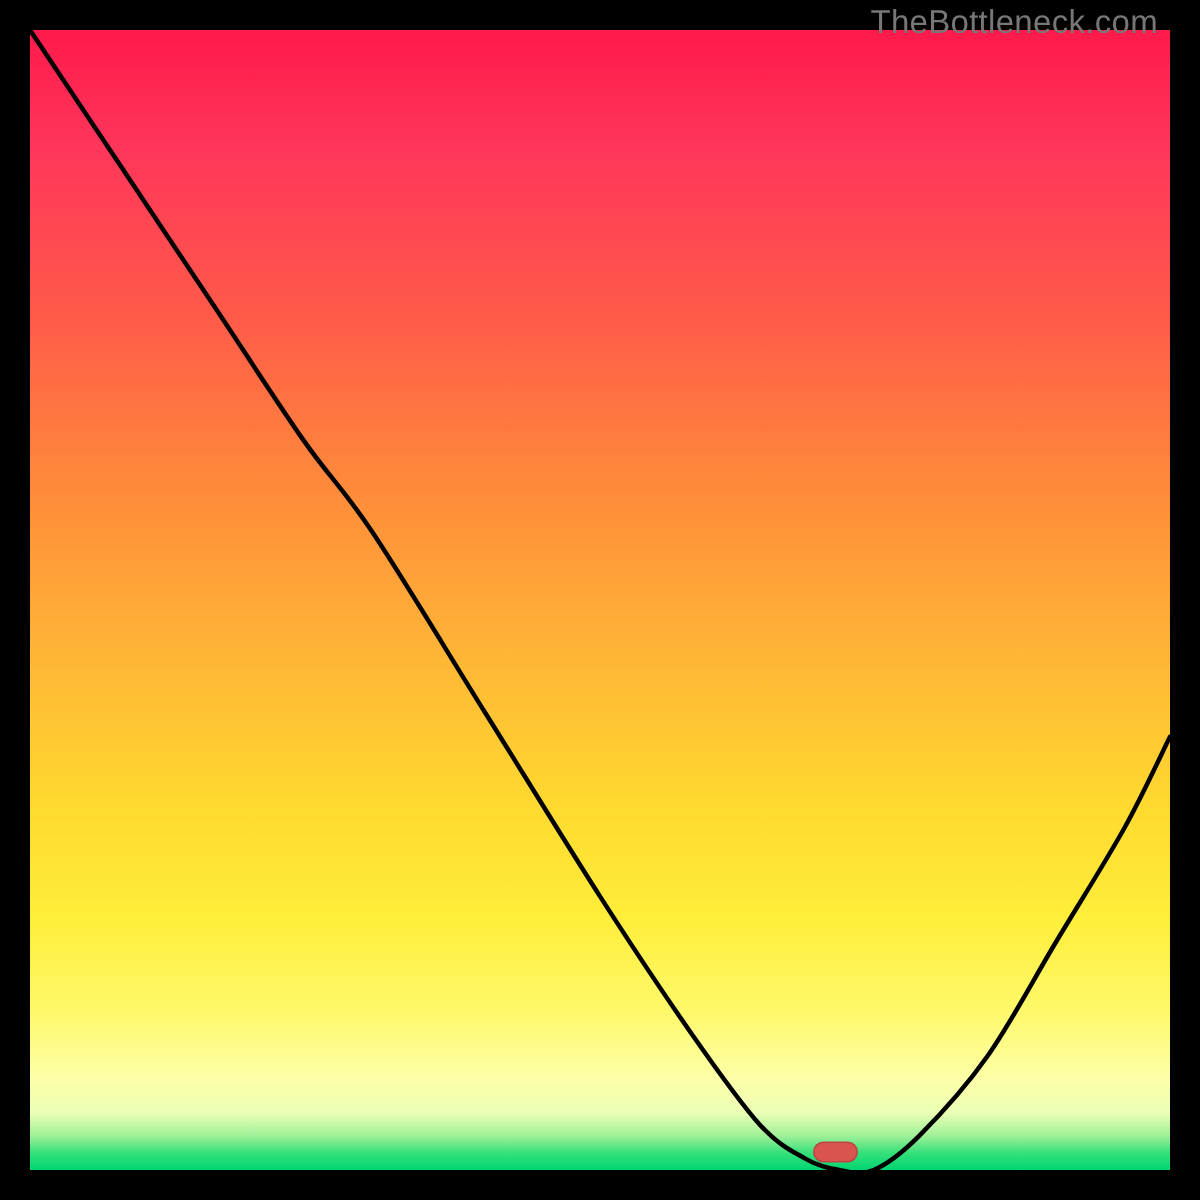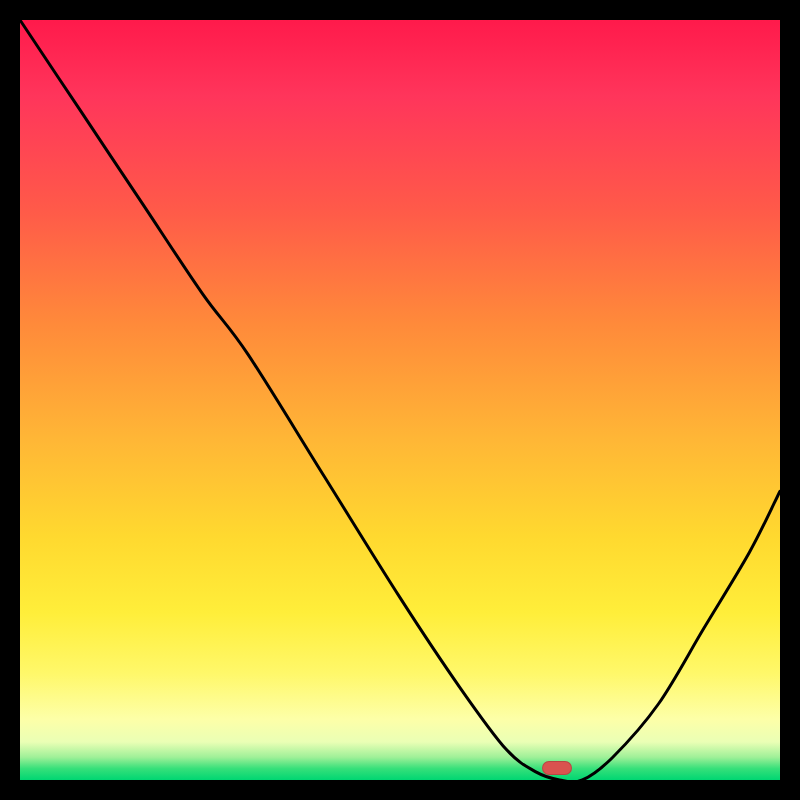--- a/index.html
+++ b/index.html
@@ -75,14 +75,15 @@
 <div class="frame">
 
   <div class="plot-area"></div>
 
   <svg class="curve" viewBox="0 0 760 760" preserveAspectRatio="none">
     <path fill="none" stroke="#000000" stroke-width="3" stroke-linejoin="round" stroke-linecap="round" d="M 0.0 0.0 C 10.1 15.2, 40.5 60.8, 60.8 91.2 C 81.1 121.6, 101.3 152.0, 121.6 182.4 C 141.9 212.8, 164.7 248.3, 182.4 273.6 C 200.1 298.9, 207.7 304.0, 228.0 334.4 C 248.3 364.8, 278.7 415.5, 304.0 456.0 C 329.3 496.5, 357.2 542.1, 380.0 577.6 C 402.8 613.1, 423.1 643.5, 440.8 668.8 C 458.5 694.1, 473.7 715.7, 486.4 729.6 C 499.1 743.5, 507.9 747.3, 516.8 752.4 C 525.7 757.5, 532.0 758.7, 539.6 760.0 C 547.2 761.3, 553.5 763.8, 562.4 760.0 C 571.3 756.2, 580.1 749.9, 592.8 737.2 C 605.5 724.5, 623.2 705.5, 638.4 684.0 C 653.6 662.5, 668.8 633.3, 684.0 608.0 C 699.2 582.7, 716.9 554.8, 729.6 532.0 C 742.3 509.2, 754.9 481.3, 760.0 471.2"></path>
   </svg>
 
   <div class="marker" style="left: 542px; top: 761px; width: 30px; height: 14px; background: rgb(217, 83, 79);"></div>
 
+  <div class="watermark">TheBottleneck.com</div>
 
 </div>
 
 </body></html>

